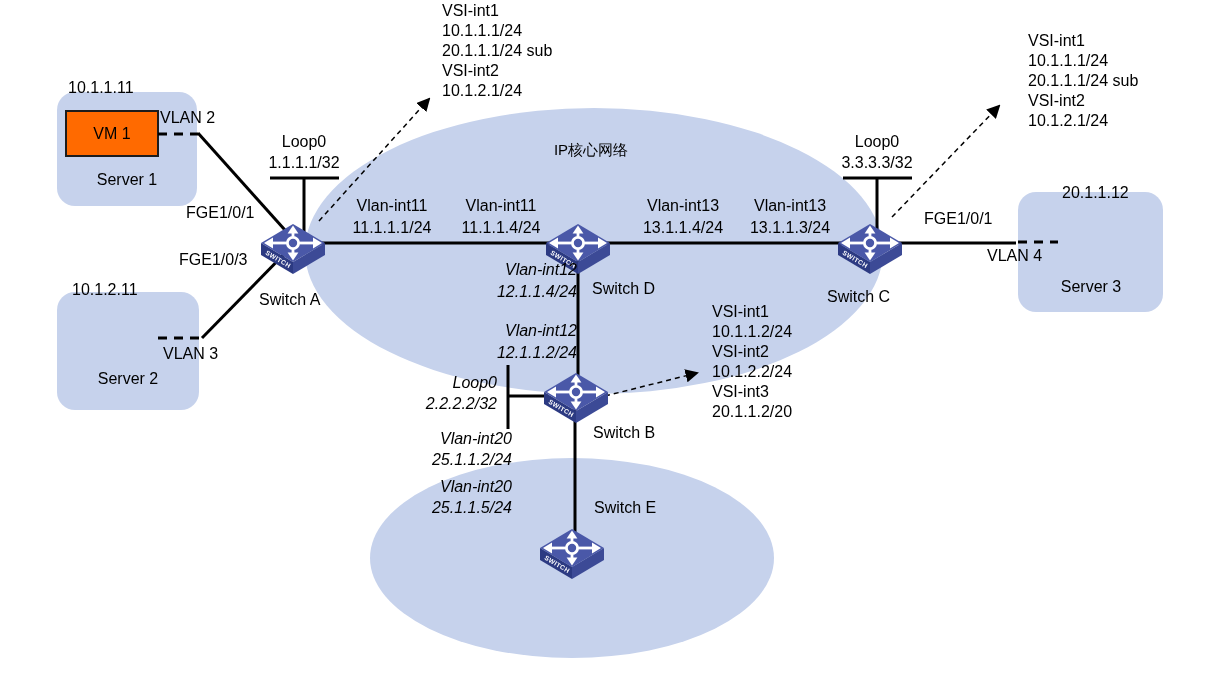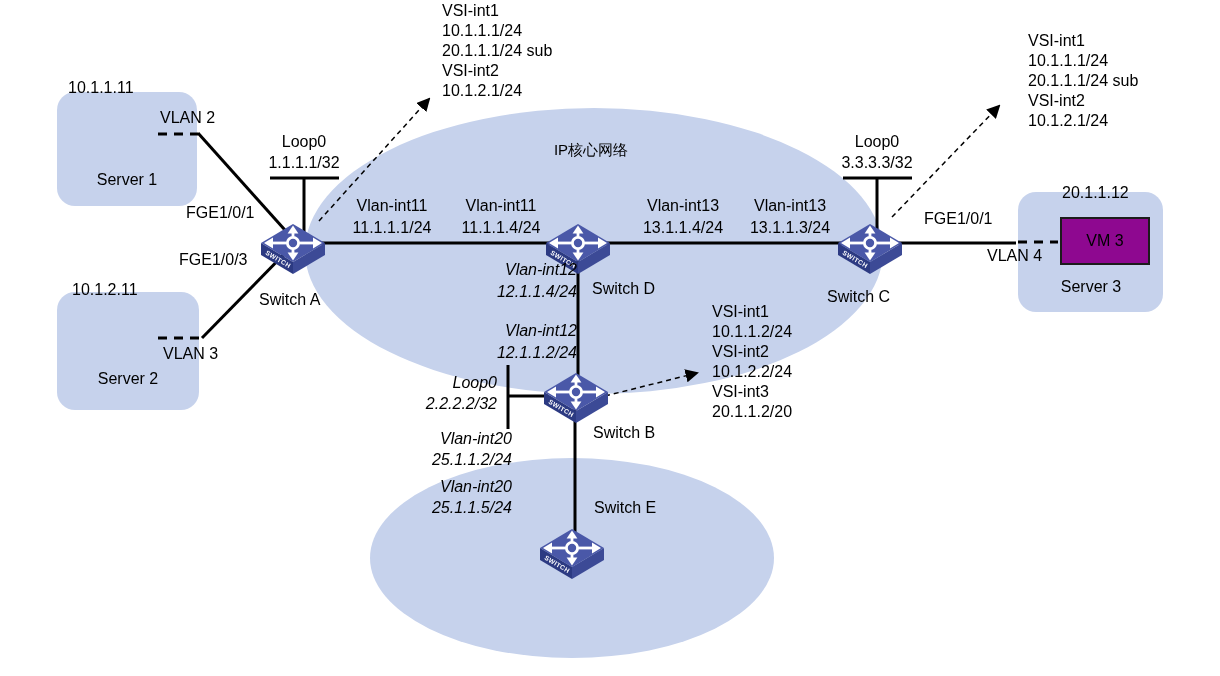--- a/index.html
+++ b/index.html
@@ -17,22 +17,22 @@
 </style>
 </head>
 <body>
 
 <div class="canvas">
 
   <div class="server" style="left: 57px; top: 92px; width: 140px; height: 114px; background-color: rgb(198, 210, 236);"></div>
   <div class="server" style="left: 57px; top: 292px; width: 142px; height: 118px; background-color: rgb(198, 210, 236);"></div>
   <div class="server" style="left: 1018px; top: 192px; width: 145px; height: 120px; background-color: rgb(198, 210, 236);"></div>
 
-  <div class="vm" style="left: 1060px; top: 217px; width: 86px; height: 44px; background-color: rgb(142, 8, 144);">
-    <span>VM 3</span>
+  <div class="vm" style="left: 65px; top: 110px; width: 90px; height: 43px; background-color: rgb(255, 106, 0);">
+    <span>VM 1</span>
   </div>
 
   <svg class="overlay" viewBox="0 0 1220 676" xmlns="http://www.w3.org/2000/svg">
     <defs>
       <marker id="arrow" viewBox="0 0 10 10" refX="8.5" refY="5" markerWidth="9" markerHeight="9" orient="auto">
         <path d="M0 0 L10 5 L0 10 Z" fill="#000"></path>
       </marker>
       <symbol id="switch-icon" viewBox="0 0 68 64">
         <path d="M34 1 L66 20 L34 39 L2 20 Z" fill="#4a58a8"></path>
         <path d="M2 20 L34 39 L34 51 L2 32 Z" fill="#2c3a82"></path>

